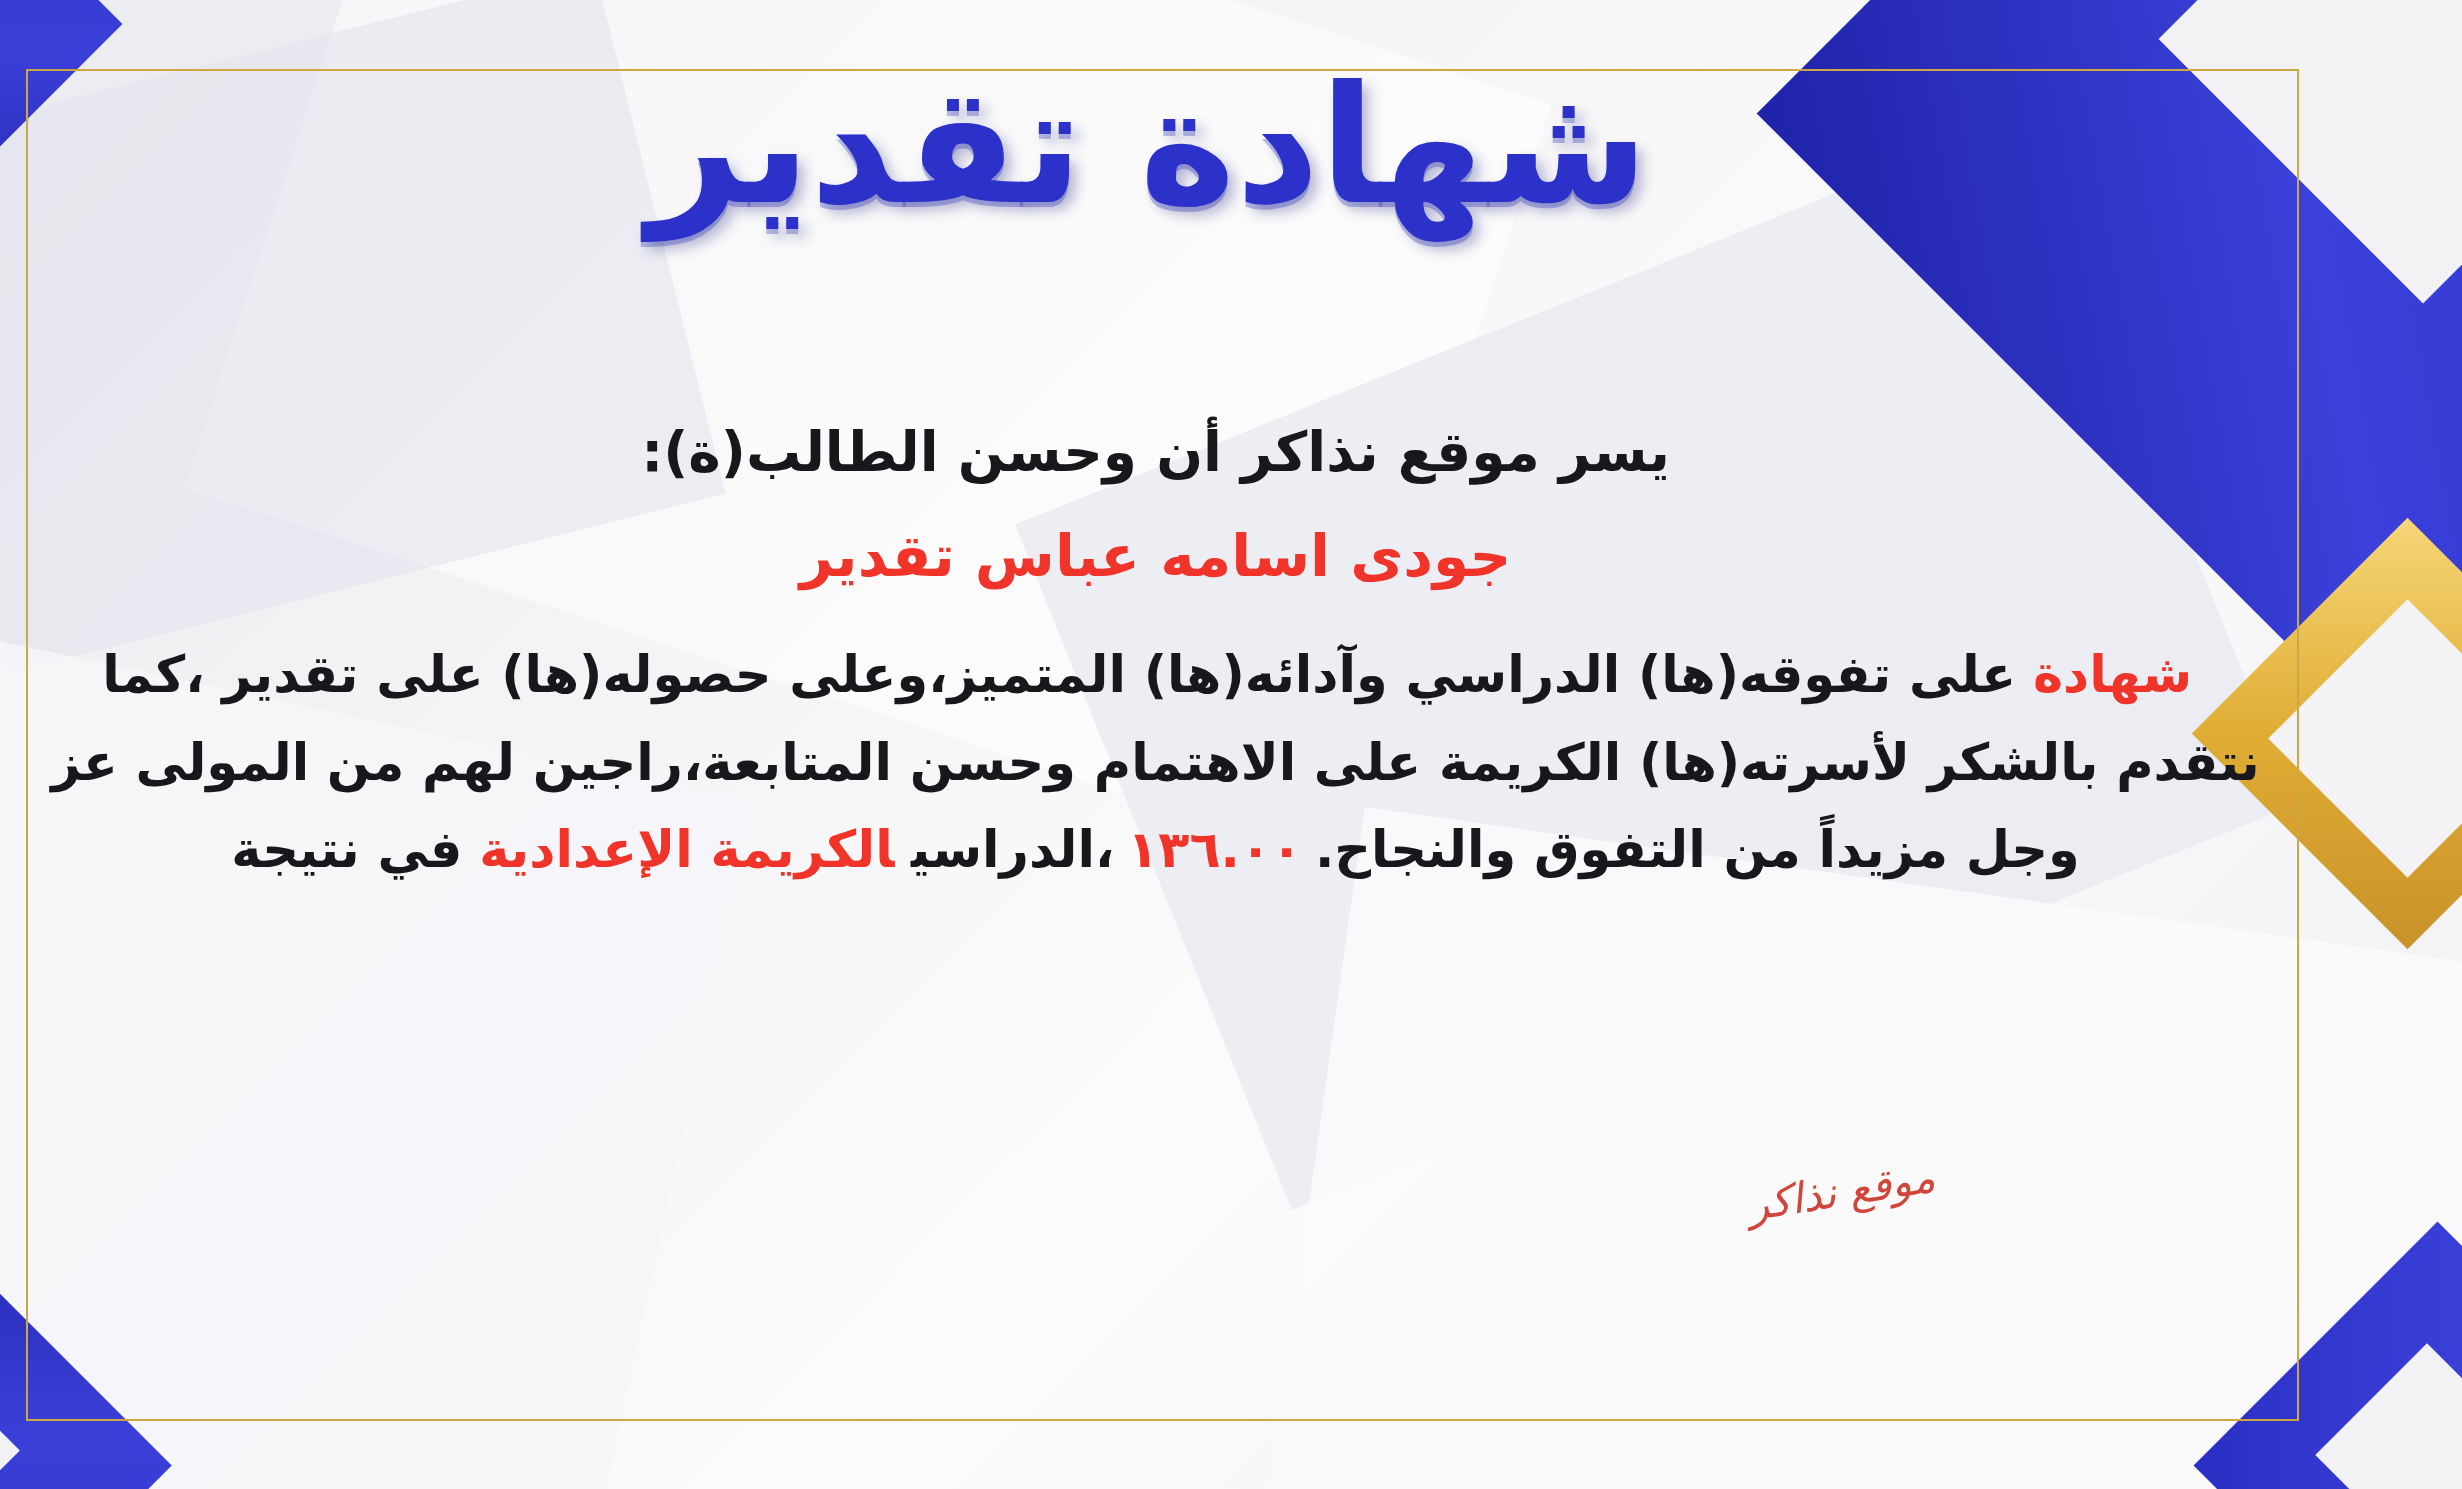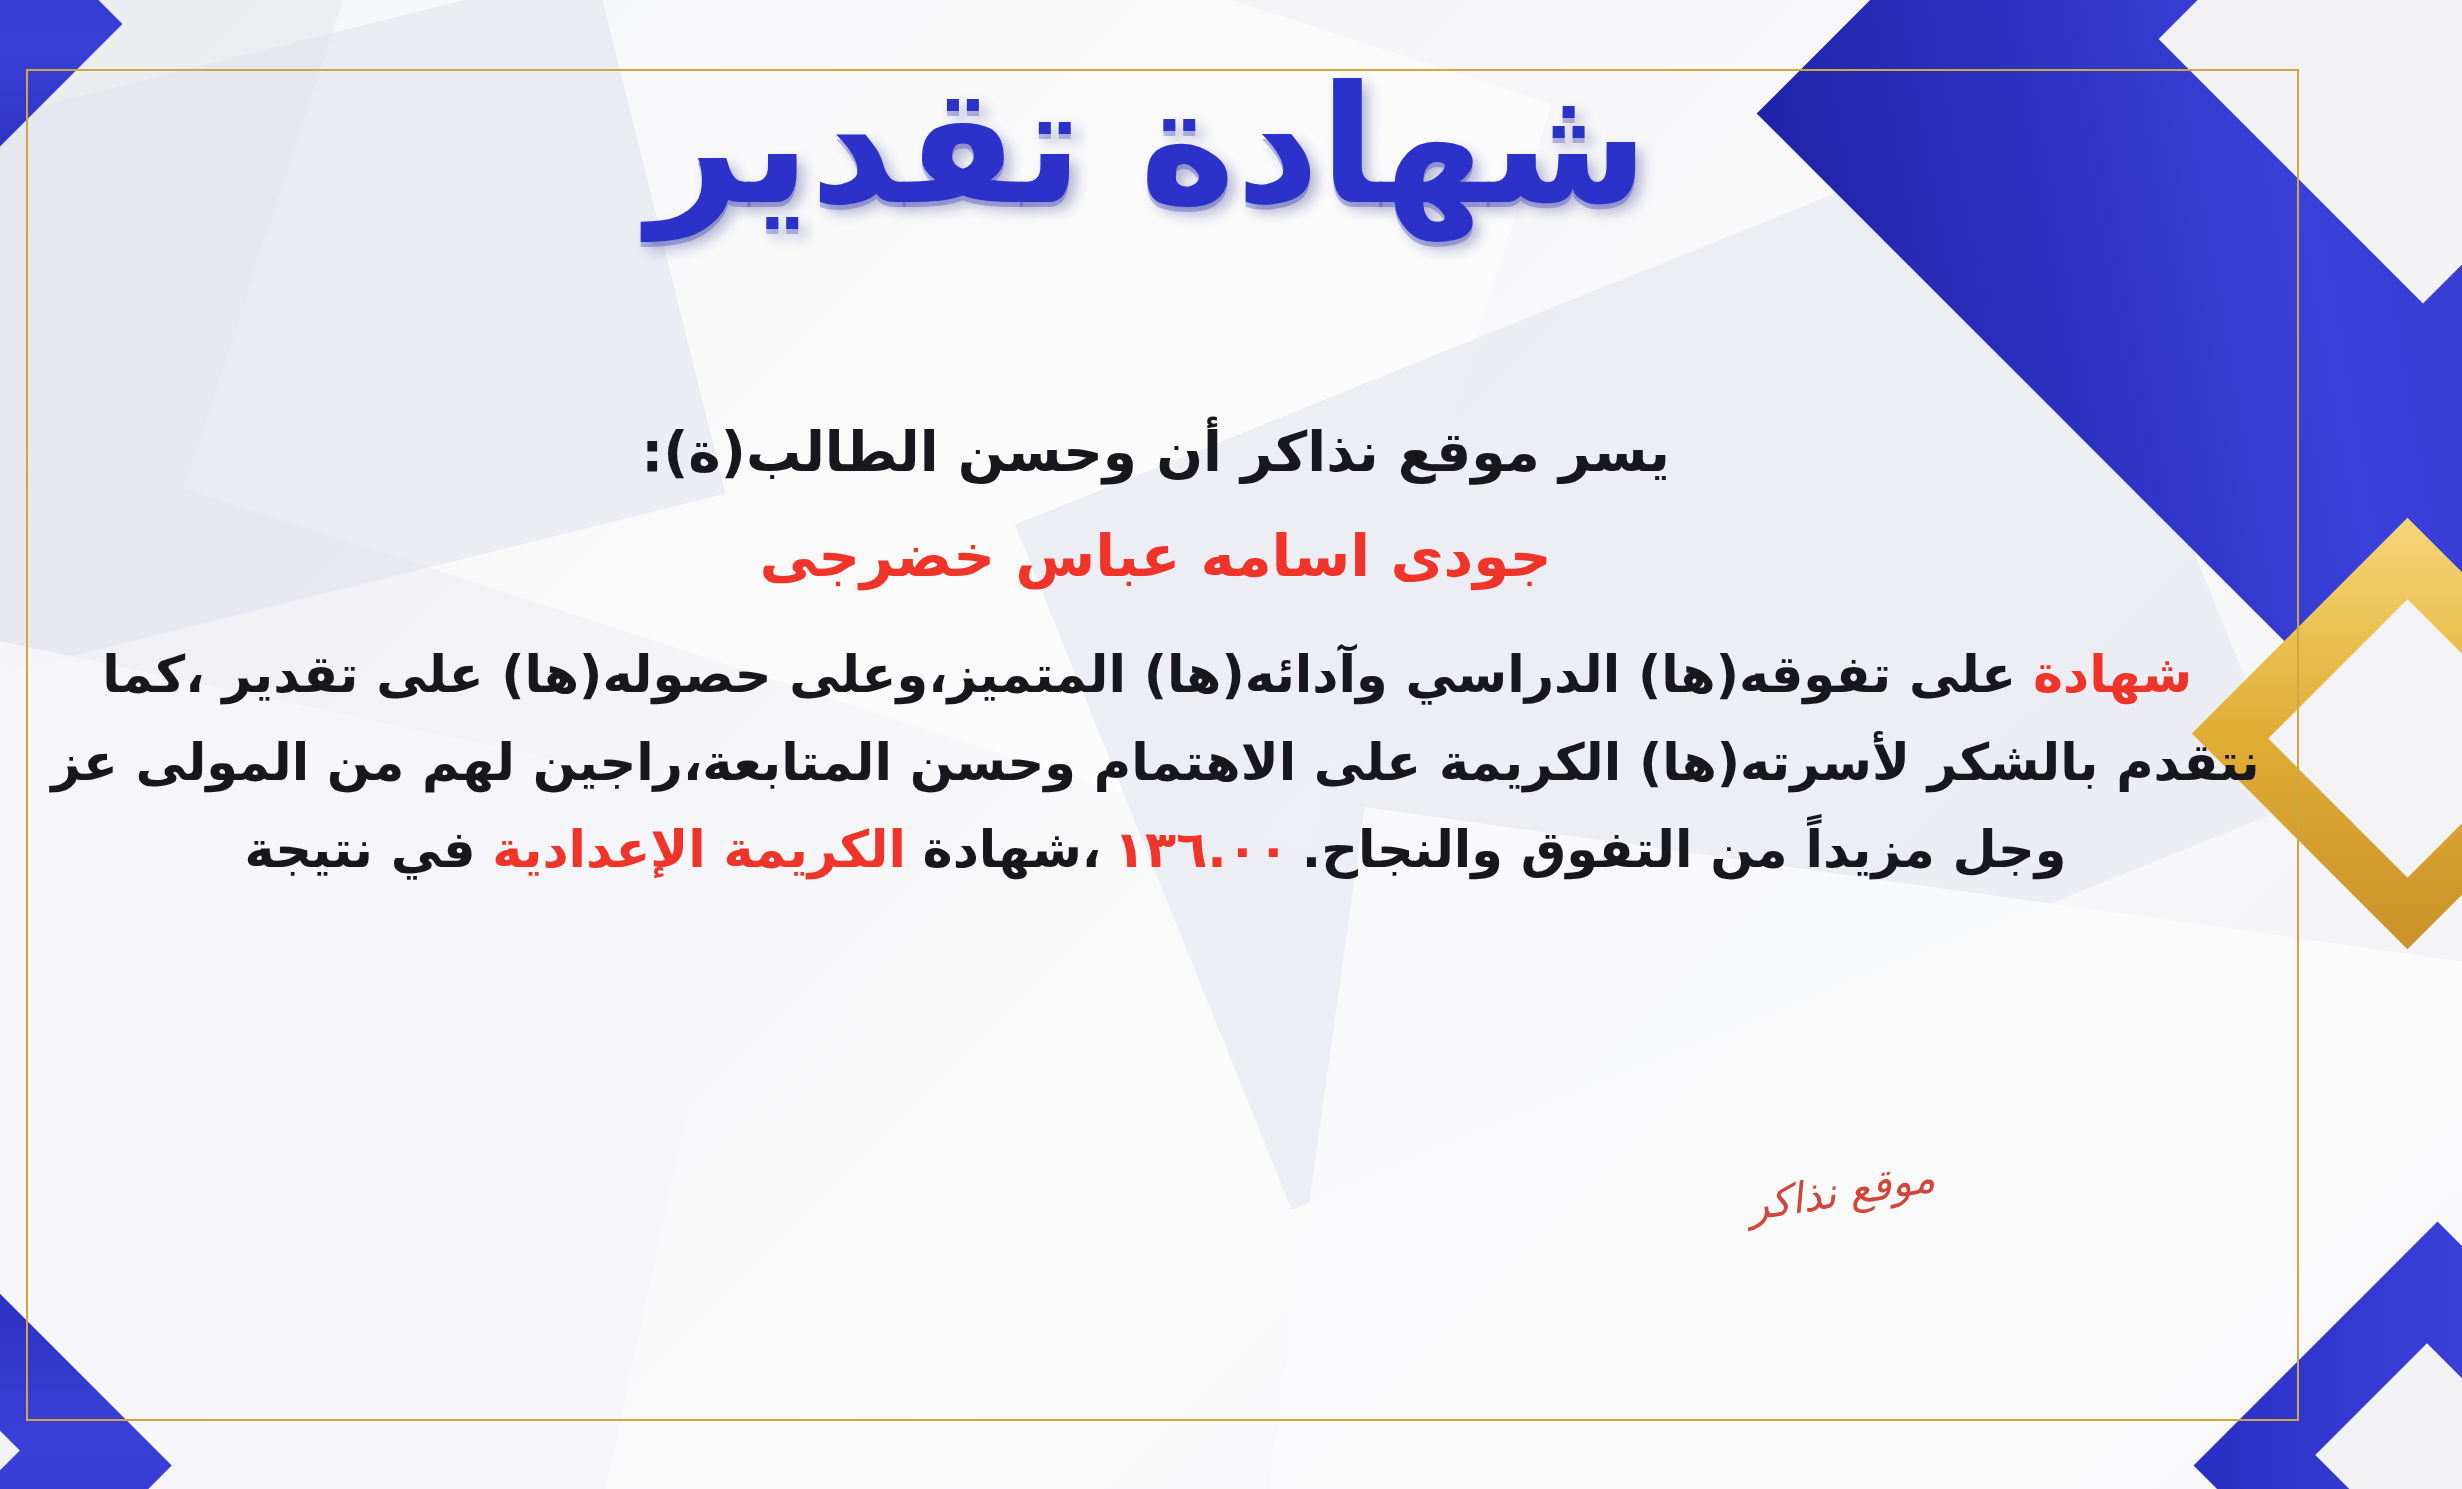--- a/index.html
+++ b/index.html
@@ -301,25 +301,25 @@
   </div>
 
   <div class="frame"></div>
 
   <div class="content">
 
     <div class="title">شهادة تقدير</div>
 
     <div class="body-block">
       <div class="line-intro">يسر موقع نذاكر أن وحسن الطالب(ة):</div>
-      <div class="student-name">جودى اسامه عباس خضرجى</div>
+      <div class="student-name">جودى اسامه عباس تقدير</div>
 
       <div class="paragraph">
         <span class="hl">شهادة</span><span>على تفوقه(ها) الدراسي وآدائه(ها) المتميز،وعلى حصوله(ها) على تقدير</span>
-        <span>،كما نتقدم بالشكر لأسرته(ها) الكريمة على الاهتمام وحسن المتابعة،راجين لهم من المولى عز وجل مزيداً من التفوق والنجاح.</span><span class="hl num">١٣٦.٠٠</span><span>،شهادة</span><span class="hl">الكريمة الإعدادية</span><span>في نتيجة</span>
+        <span>،كما نتقدم بالشكر لأسرته(ها) الكريمة على الاهتمام وحسن المتابعة،راجين لهم من المولى عز وجل مزيداً من التفوق والنجاح.</span><span class="hl num">١٣٦.٠٠</span><span>،الدراسي</span><span class="hl">الكريمة الإعدادية</span><span>في نتيجة</span>
       </div>
     </div>
 
     <div class="signature-area">
       <div class="sig-script">موقع نذاكر</div>
     </div>
 
 
   </div>
 </div>

